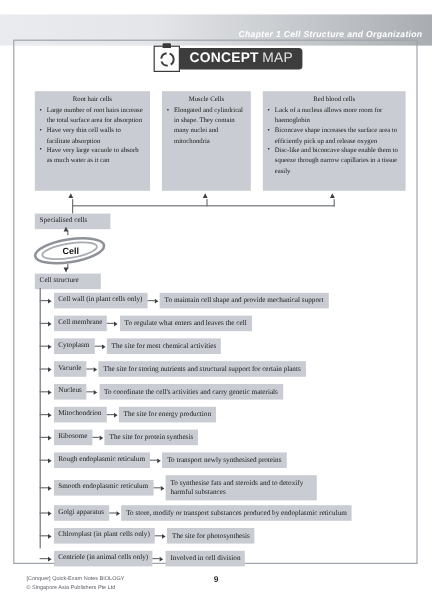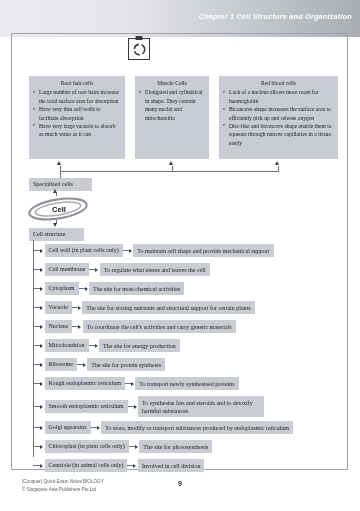--- a/index.html
+++ b/index.html
@@ -12,23 +12,23 @@
     height: 511px;
     overflow: hidden;
     font-family: "Liberation Serif", serif;
     color: #1a1a1a;
     position: relative;
   }
 
   
   .header-band {
     position: absolute;
-    top: 0; left: 0;
+    top: 12px; left: 0;
     width: 360px;
-    height: 37px;
+    height: 26px;
     background: linear-gradient(to right, #e9ebee 0%, #e4e6e9 35%, #c3c6ca 72%, #a9adb2 100%);
   }
   .header-band .chapter-text {
     position: absolute;
     right: 8px;
     top: 12px;
     font-family: "Liberation Sans", sans-serif;
     font-style: italic;
     font-weight: bold;
     font-size: 7.2px;
@@ -264,20 +264,24 @@
 </div>
 
 <div class="page-frame"></div>
 
 <div class="banner">
   <div class="banner-icon">
     <svg width="15" height="15" viewBox="0 0 15 15" aria-hidden="true">
       <circle cx="7.5" cy="7.5" r="5.2" fill="none" stroke="#3a3a3a" stroke-width="1.6" stroke-dasharray="6.5 2.6" stroke-dashoffset="1.5"></circle>
     </svg>
   </div>
+  <div class="banner-label">
+    <span class="b-strong">CONCEPT</span>
+    <span class="b-light">MAP</span>
+  </div>
 </div>
 
 <div class="cellbox" id="box-root">
   <span class="cb-title">Root hair cells</span>
   <ul>
     <li>Large number of root hairs increase the total surface area for absorption</li>
     <li>Have very thin cell walls to facilitate absorption</li>
     <li>Have very large vacuole to absorb as much water as it can</li>
   </ul>
 </div>

